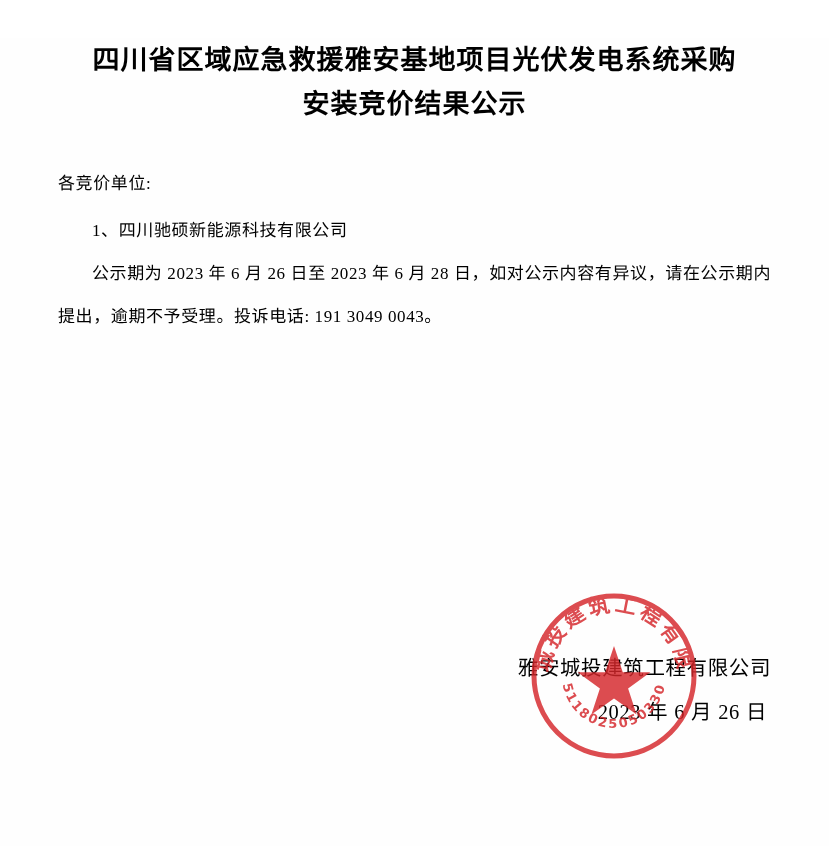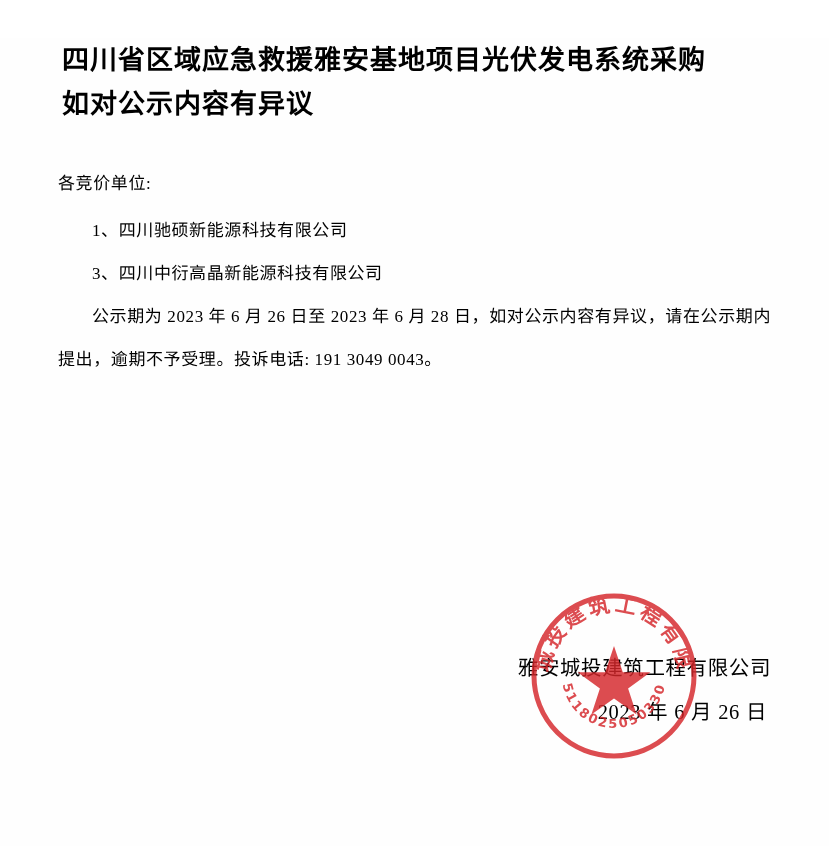--- a/index.html
+++ b/index.html
@@ -19,21 +19,21 @@
     width: 829px;
     height: 846px;
     box-sizing: border-box;
     padding: 0;
     background: #fefefe;
   }
 
   
   .title-block {
     margin: 38px 62px 0 62px;
-    text-align: left;
+    text-align: center;
   }
   .title-line {
     font-family: "DejaVu Sans", "Liberation Sans", sans-serif;
     font-weight: bold;
     font-size: 27px;
     letter-spacing: 1px;
     line-height: 44px;
     color: #000;
   }
 
@@ -88,27 +88,26 @@
   }
   .seal svg { display: block; }
 </style>
 </head>
 <body>
 
 <div class="page">
 
   <div class="title-block">
     <div class="title-line">四川省区域应急救援雅安基地项目光伏发电系统采购</div>
-    <div class="title-line">如对公示内容有异议</div>
+    <div class="title-line">安装竞价结果公示</div>
   </div>
 
   <div class="body-block">
     <div class="salutation">各竞价单位:</div>
     <div class="list-item">1、四川驰硕新能源科技有限公司</div>
-    <div class="list-item">3、四川中衍高晶新能源科技有限公司</div>
     <div class="para">公示期为 2023 年 6 月 26 日至 2023 年 6 月 28 日，如对公示内容有异议，请在公示期内提出，逾期不予受理。投诉电话: 191 3049 0043。</div>
   </div>
 
   <div class="sign-block">
     <span class="sign-org">雅安城投建筑工程有限公司</span>
     <span class="sign-date">
       <span class="num">2023</span><span>年</span><span class="num">6</span><span>月</span><span class="num">26</span><span>日</span>
     </span>
   </div>
 

